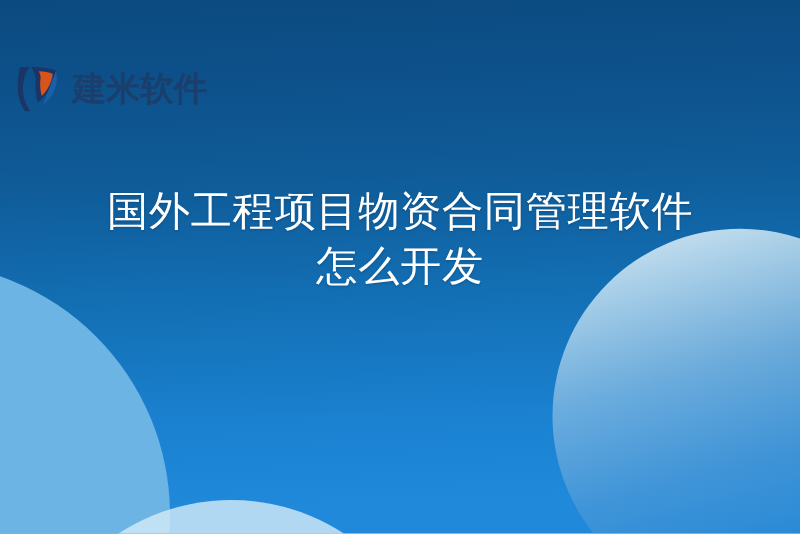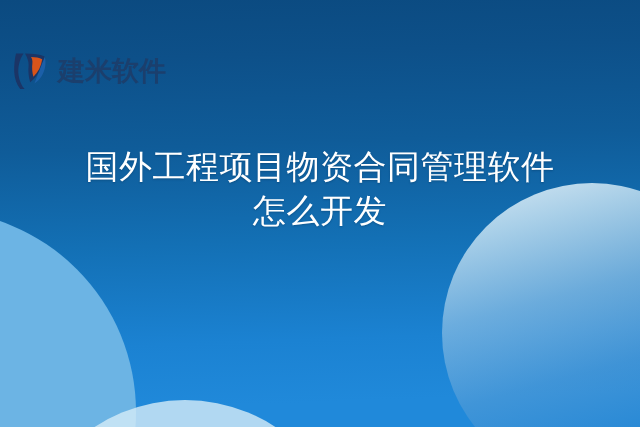--- a/index.html
+++ b/index.html
@@ -93,21 +93,21 @@
   }
 
   
   .headline {
     position: absolute;
     left: 0;
     right: 0;
     top: 148px;
     text-align: center;
     color: #ffffff;
-    font-family: Liberation Mono, monospace;
+    font-family: Liberation Serif, serif;
     font-size: 33px;
     line-height: 1.34;
     letter-spacing: 0.5px;
     white-space: pre-line;
     text-shadow: 0 1px 2px rgba(4,40,74,0.32);
   }
 </style>
 </head>
 <body>
 

